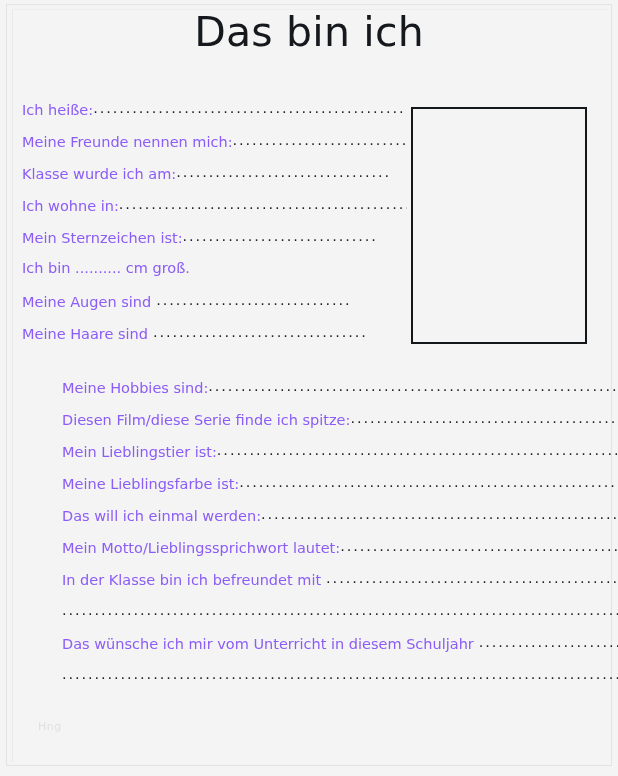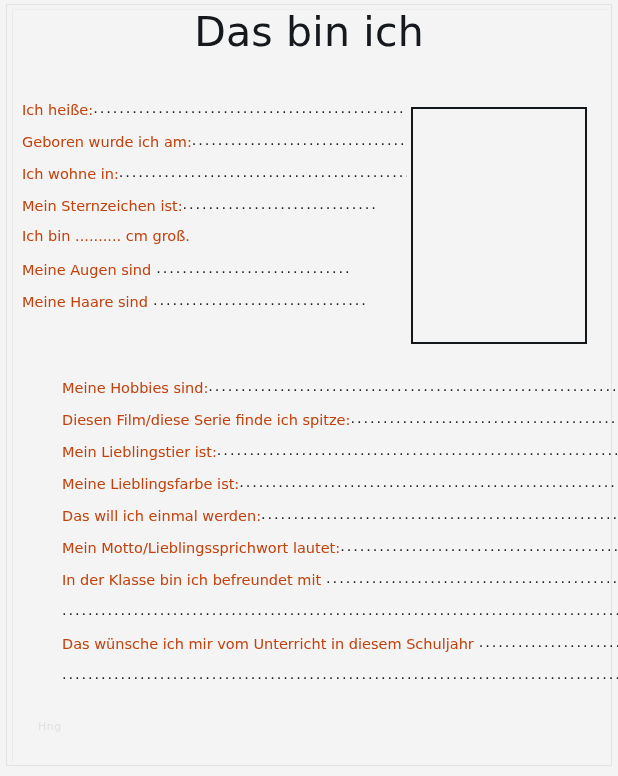--- a/index.html
+++ b/index.html
@@ -79,21 +79,21 @@
     left: 22px;
   }
   .block-upper { top: 100px; width: 385px; }
   .block-lower { top: 378px; width: 564px; margin-left: 40px; }
 
   .line {
     display: flex;
     align-items: baseline;
     height: 32px;
     font-size: 14.5px;
-    color: #c2410c;
+    color: #8b5cf6;
     white-space: nowrap;
     overflow: hidden;
   }
   .line .label {
     flex: 0 0 auto;
   }
   
   .line .leader {
     flex: 1 1 auto;
     overflow: hidden;
@@ -139,22 +139,26 @@
 
   <div class="title">Das bin ich</div>
 
   <div class="photo-box"></div>
 
   <div class="block block-upper">
       <div class="line ">
         <span class="label">Ich heiße:</span>
         <span class="leader"></span>
       </div>
+      <div class="line ">
+        <span class="label">Meine Freunde nennen mich:</span>
+        <span class="leader"></span>
+      </div>
       <div class="line short w-md">
-        <span class="label">Geboren wurde ich am:</span>
+        <span class="label">Klasse wurde ich am:</span>
         <span class="leader"></span>
       </div>
       <div class="line ">
         <span class="label">Ich wohne in:</span>
         <span class="leader"></span>
       </div>
       <div class="line short w-sm">
         <span class="label">Mein Sternzeichen ist:</span>
         <span class="leader"></span>
       </div>

